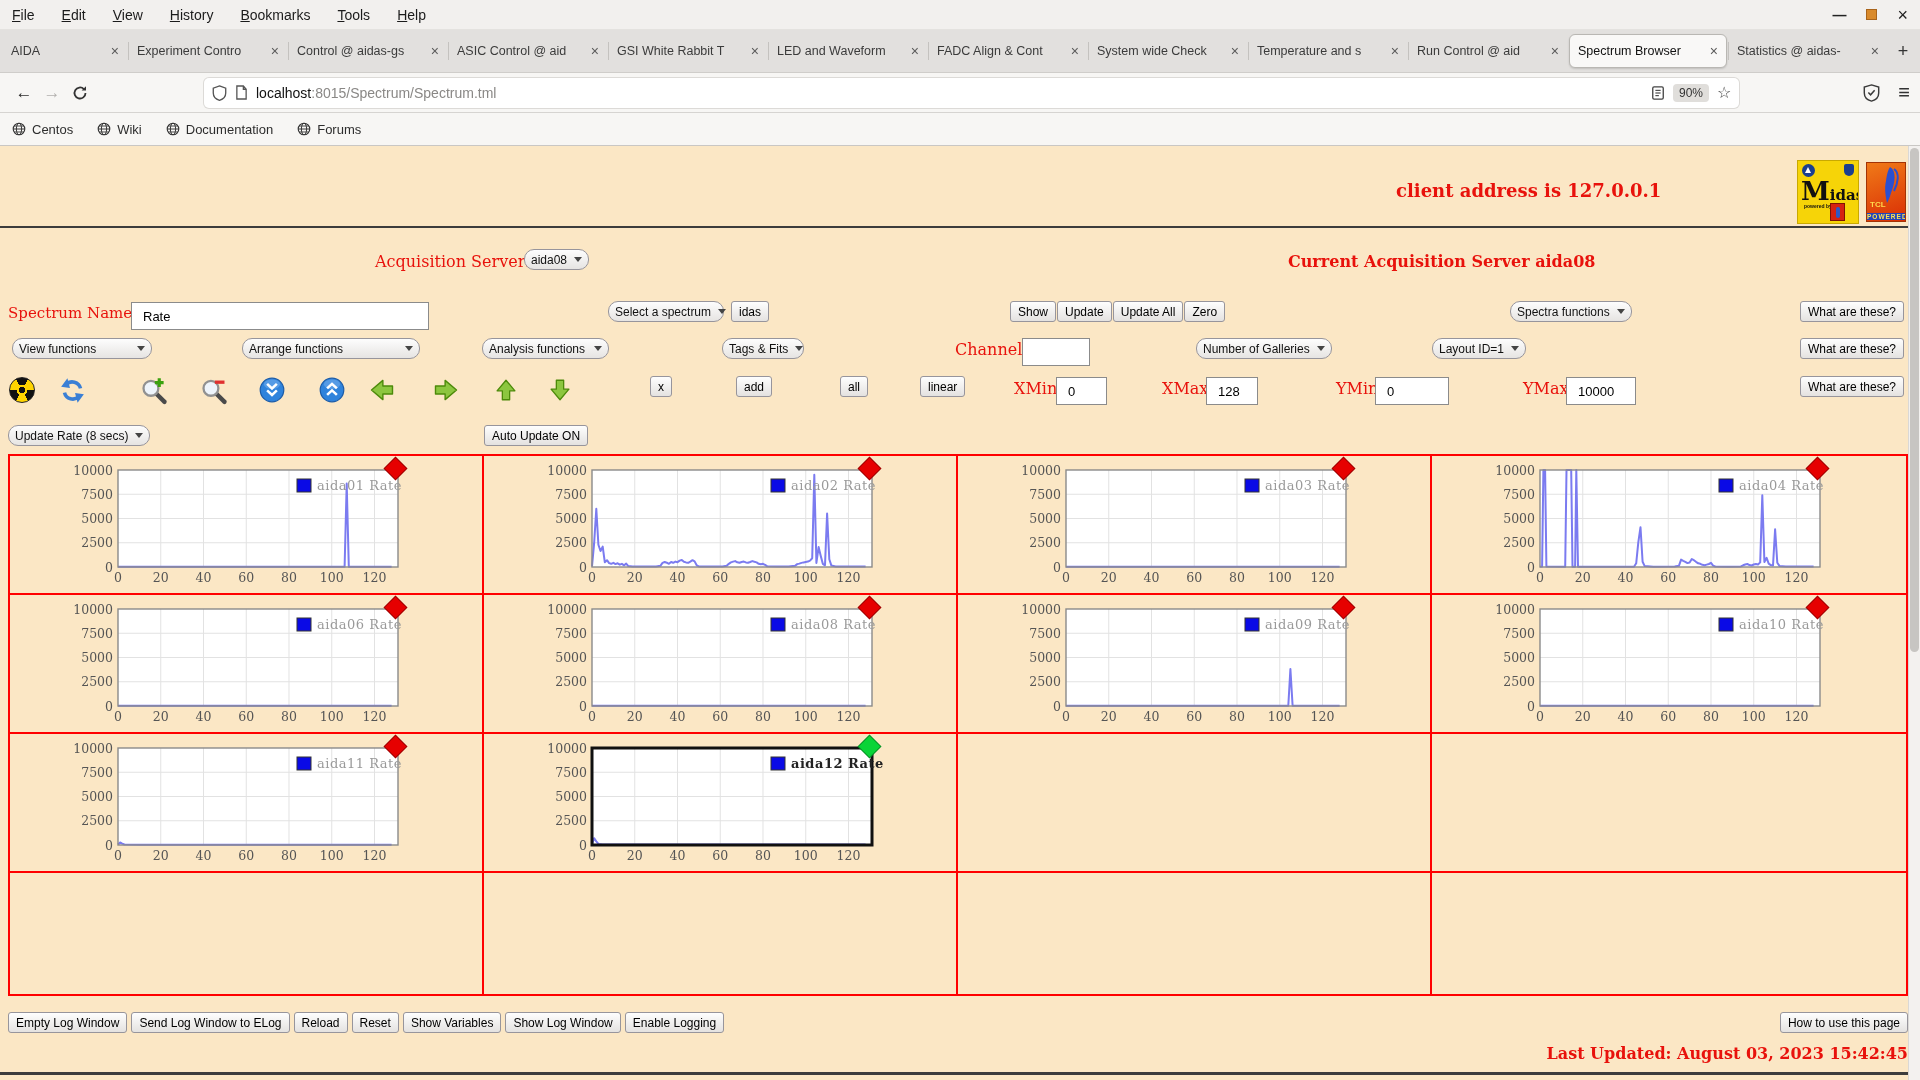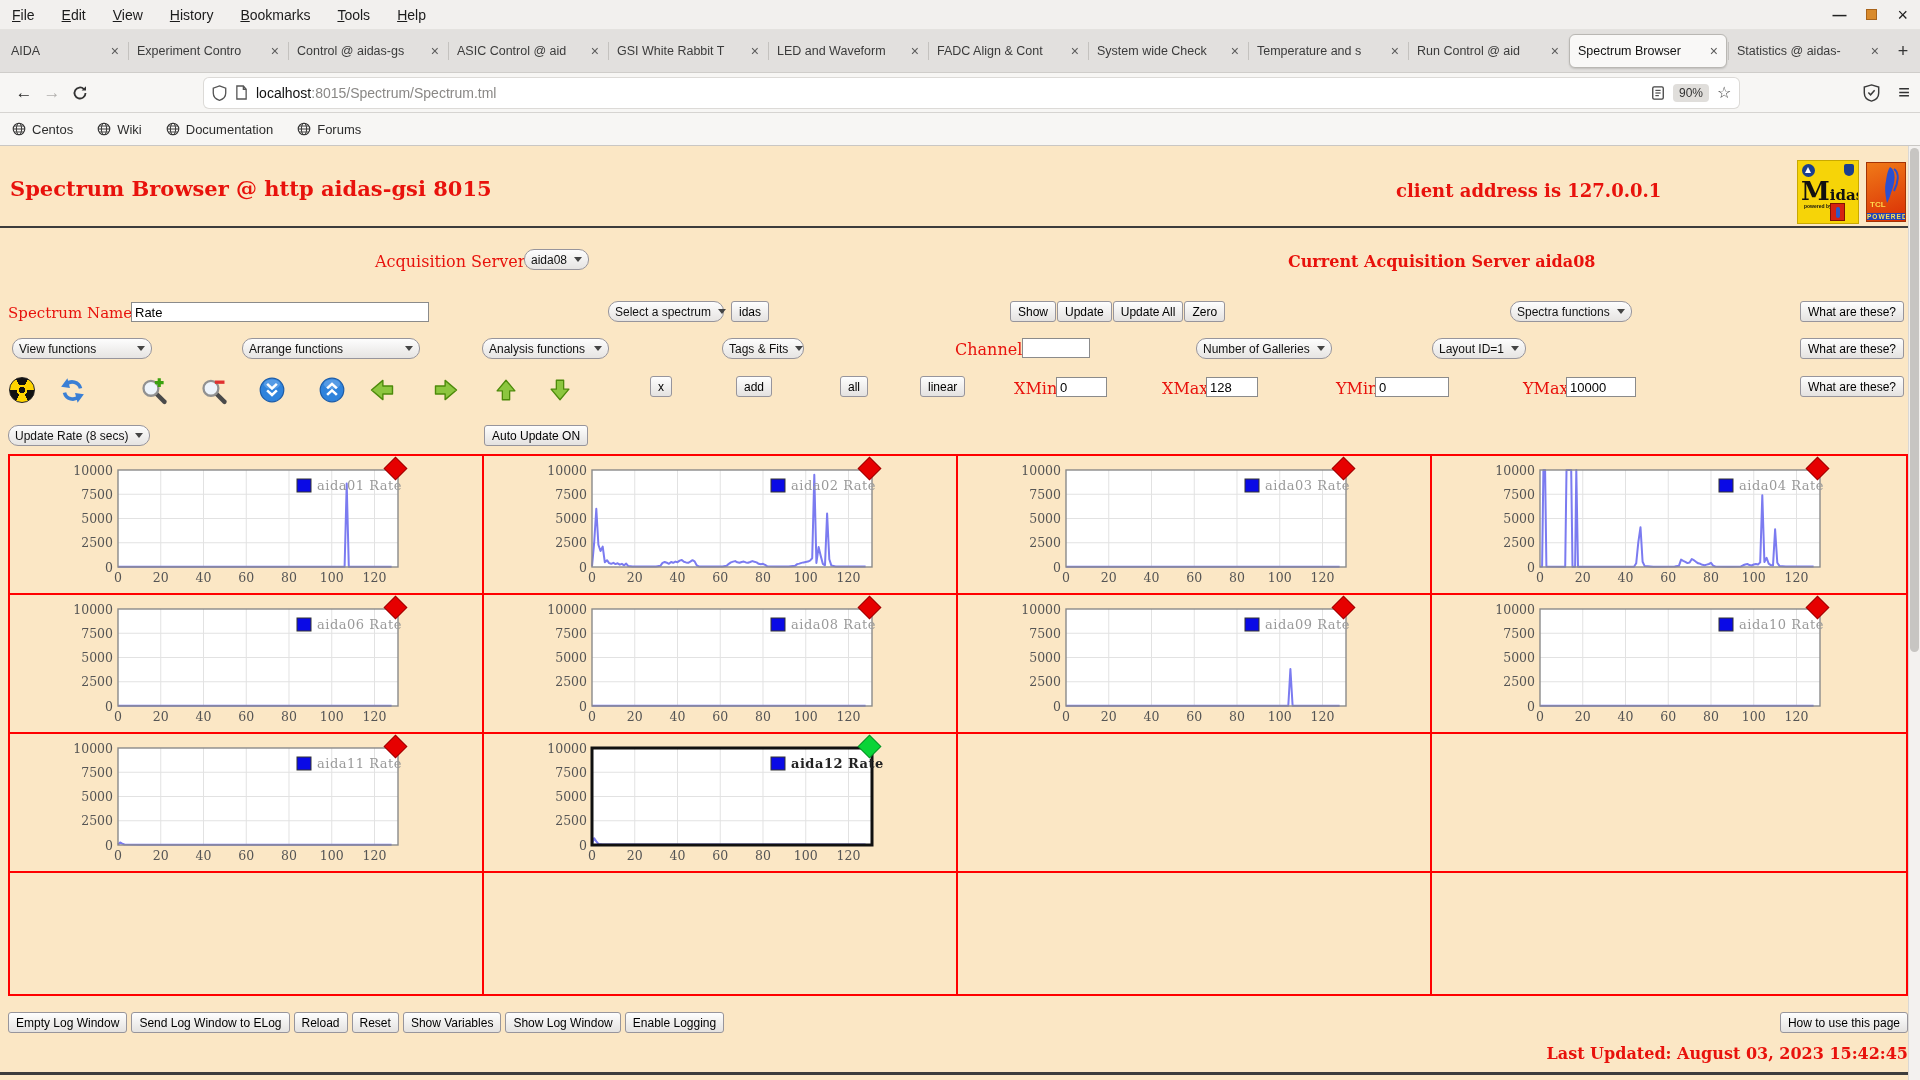--- a/index.html
+++ b/index.html
@@ -45,21 +45,21 @@
   .abs{position:absolute}
   .page-title{left:10px;top:30px;font:bold 21px "DejaVu Serif",serif;color:var(--red)}
   .client-address{left:1396px;top:34px;font:bold 18px "DejaVu Serif",serif;color:var(--red)}
   .hr1{left:0;right:0;top:80px;height:2px;background:#3c3c3c}
   .hr2{left:0;right:0;top:926px;height:3px;background:#3c3c3c}
 
   .btn{background:linear-gradient(#fefefe,#e4e2e0);border:1px solid #97959c;border-radius:3px;height:21px;padding:0 7px;font:12px "Liberation Sans",sans-serif;display:inline-flex;align-items:center;color:#000;white-space:nowrap}
   .select{display:inline-flex;align-items:center;background:linear-gradient(#fdfdfd,#e6e4e2);border:1px solid #97959c;border-radius:10px;height:21px;padding:0 6px;font:12px "Liberation Sans",sans-serif;color:#111;white-space:nowrap}
   .caret{width:0;height:0;border-left:4px solid transparent;border-right:4px solid transparent;border-top:5px solid #444;margin-left:7px}
   .select .lbl{flex:1}
-  .tin{border:1px solid #8b8b8b;background:#fff;font:13px "Liberation Sans",sans-serif;padding:0 3px;height:20px}
+  .tin{border:1px solid #8b8b8b;background:#fff;font:13px "Liberation Sans",sans-serif;padding:0 11px;height:28px}
 
   .btnrow{display:flex;gap:1px}
 
   
   .ticon{position:absolute;width:28px;height:28px;display:flex;align-items:center;justify-content:center}
   .rad{width:26px;height:26px;border-radius:50%;border:1px solid #222;
        background:radial-gradient(circle at center,#111 0 3px,#ffd400 3px 5.5px,transparent 5.5px),
                   conic-gradient(from -30deg,#111 0 60deg,#ffd400 60deg 120deg,#111 120deg 180deg,#ffd400 180deg 240deg,#111 240deg 300deg,#ffd400 300deg 360deg)}
 
   
@@ -235,21 +235,20 @@
           <ellipse cx="8" cy="8" rx="3" ry="6.6" fill="none" stroke="#333" stroke-width="1.1"></ellipse>
           <line x1="1.4" y1="8" x2="14.6" y2="8" stroke="#333" stroke-width="1.1"></line>
           <line x1="2.4" y1="4.6" x2="13.6" y2="4.6" stroke="#333" stroke-width="1"></line>
           <line x1="2.4" y1="11.4" x2="13.6" y2="11.4" stroke="#333" stroke-width="1"></line>
         </svg>
         <span>Forums</span>
       </span>
     </div>
 
   <div class="page">
-    <div class="abs page-title">Spectrum Browser @ http aidas-gsi 8015</div>
     <div class="abs client-address">client address is 127.0.0.1</div>
 
     <div class="midas-logo">
       <span class="m-tri"></span>
       <span class="m-shield"></span>
       <div class="m-text"><span class="m-M">M</span><span class="m-rest">idas</span></div>
       <div class="m-sub">powered by</div>
       <span class="m-box"></span>
     </div>
     <div class="tcl-logo">

